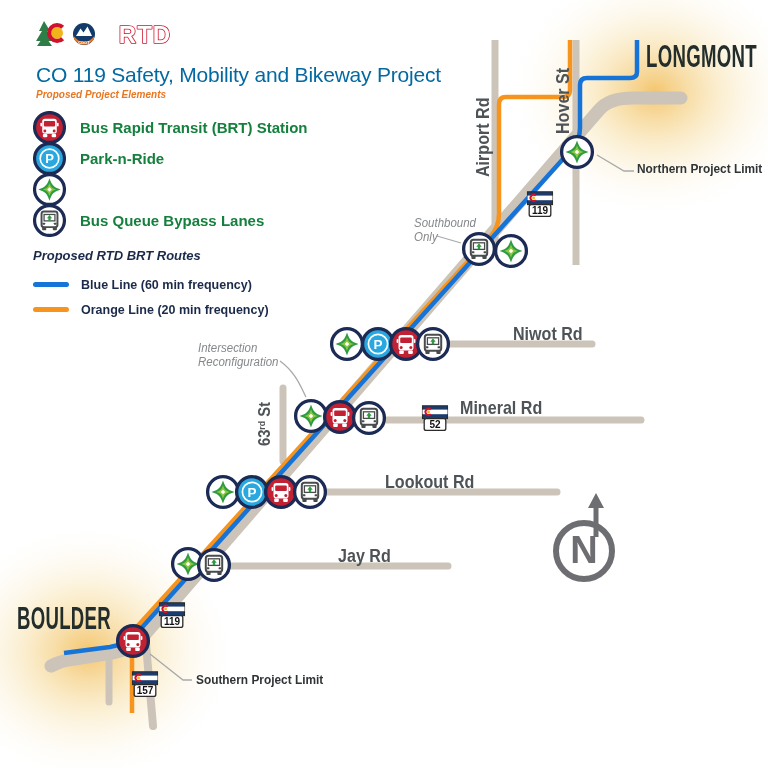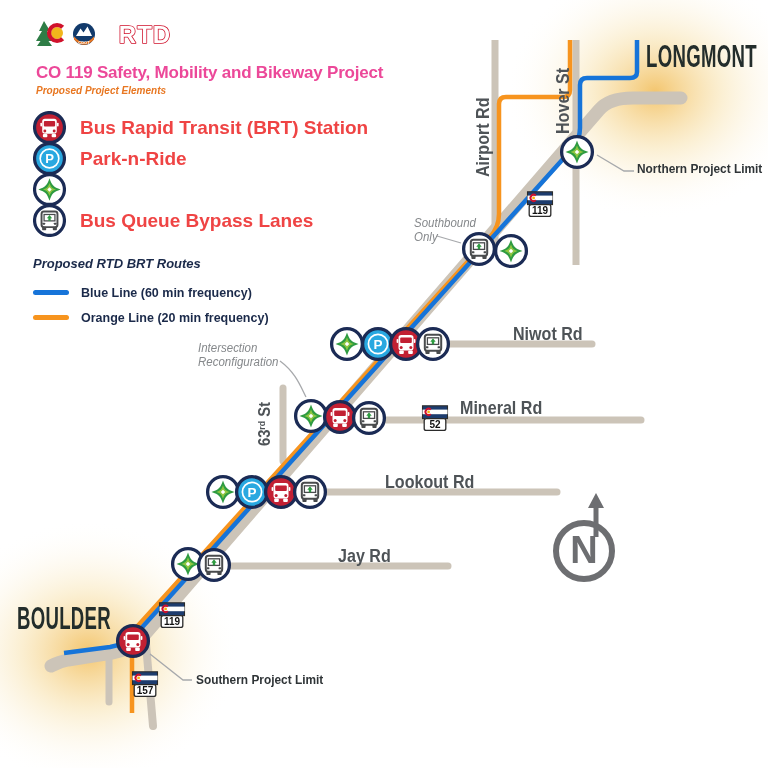--- a/index.html
+++ b/index.html
@@ -1,26 +1,26 @@
 <!DOCTYPE html>
 <html><head>
 <meta charset="utf-8">
 <style>
   html,body{margin:0;padding:0;width:768px;height:768px;background:#fff;overflow:hidden;
     font-family:"Liberation Sans",sans-serif;}
   #stage{position:relative;width:768px;height:768px;}
   #map-svg{position:absolute;left:0;top:0;}
   #header{position:absolute;left:36px;top:16px;z-index:5;}
   .logo-row{display:flex;align-items:center;gap:14px;height:38px;}
-  #page-title{font-size:17px;font-weight:700;color:#ec4899;letter-spacing:-0.2px;margin-top:9px;}
+  #page-title{font-size:21px;font-weight:400;color:#0369a1;letter-spacing:-0.2px;margin-top:9px;}
   #page-subtitle{font-size:10px;font-style:italic;font-weight:700;color:#e87722;margin-top:2px;}
   #legend{position:absolute;left:33px;top:112px;z-index:5;}
   .leg-row{display:flex;align-items:center;gap:14px;height:31px;}
-  .leg-label{font-size:19px;font-weight:700;color:#ef4444;text-align:center;}
-  .routes{margin-top:20px;}
+  .leg-label{font-size:15px;font-weight:700;color:#15803d;text-align:center;}
+  .routes{margin-top:12px;}
   .routes-title{font-size:13px;font-weight:700;font-style:italic;color:#1b2a4a;margin-bottom:9px;}
   .route-row{display:flex;align-items:center;height:25px;gap:0;}
   .swatch{width:36px;height:5px;border-radius:2.5px;margin-right:12px;}
   .swatch-blue{background:#1674d9;}
   .swatch-orange{background:#f7941e;}
   .route-label{font-size:12.5px;font-weight:700;color:#1b2a4a;}
   .rtd-text{paint-order:stroke;stroke-linejoin:round;}
 </style>
 </head>
 <body>

